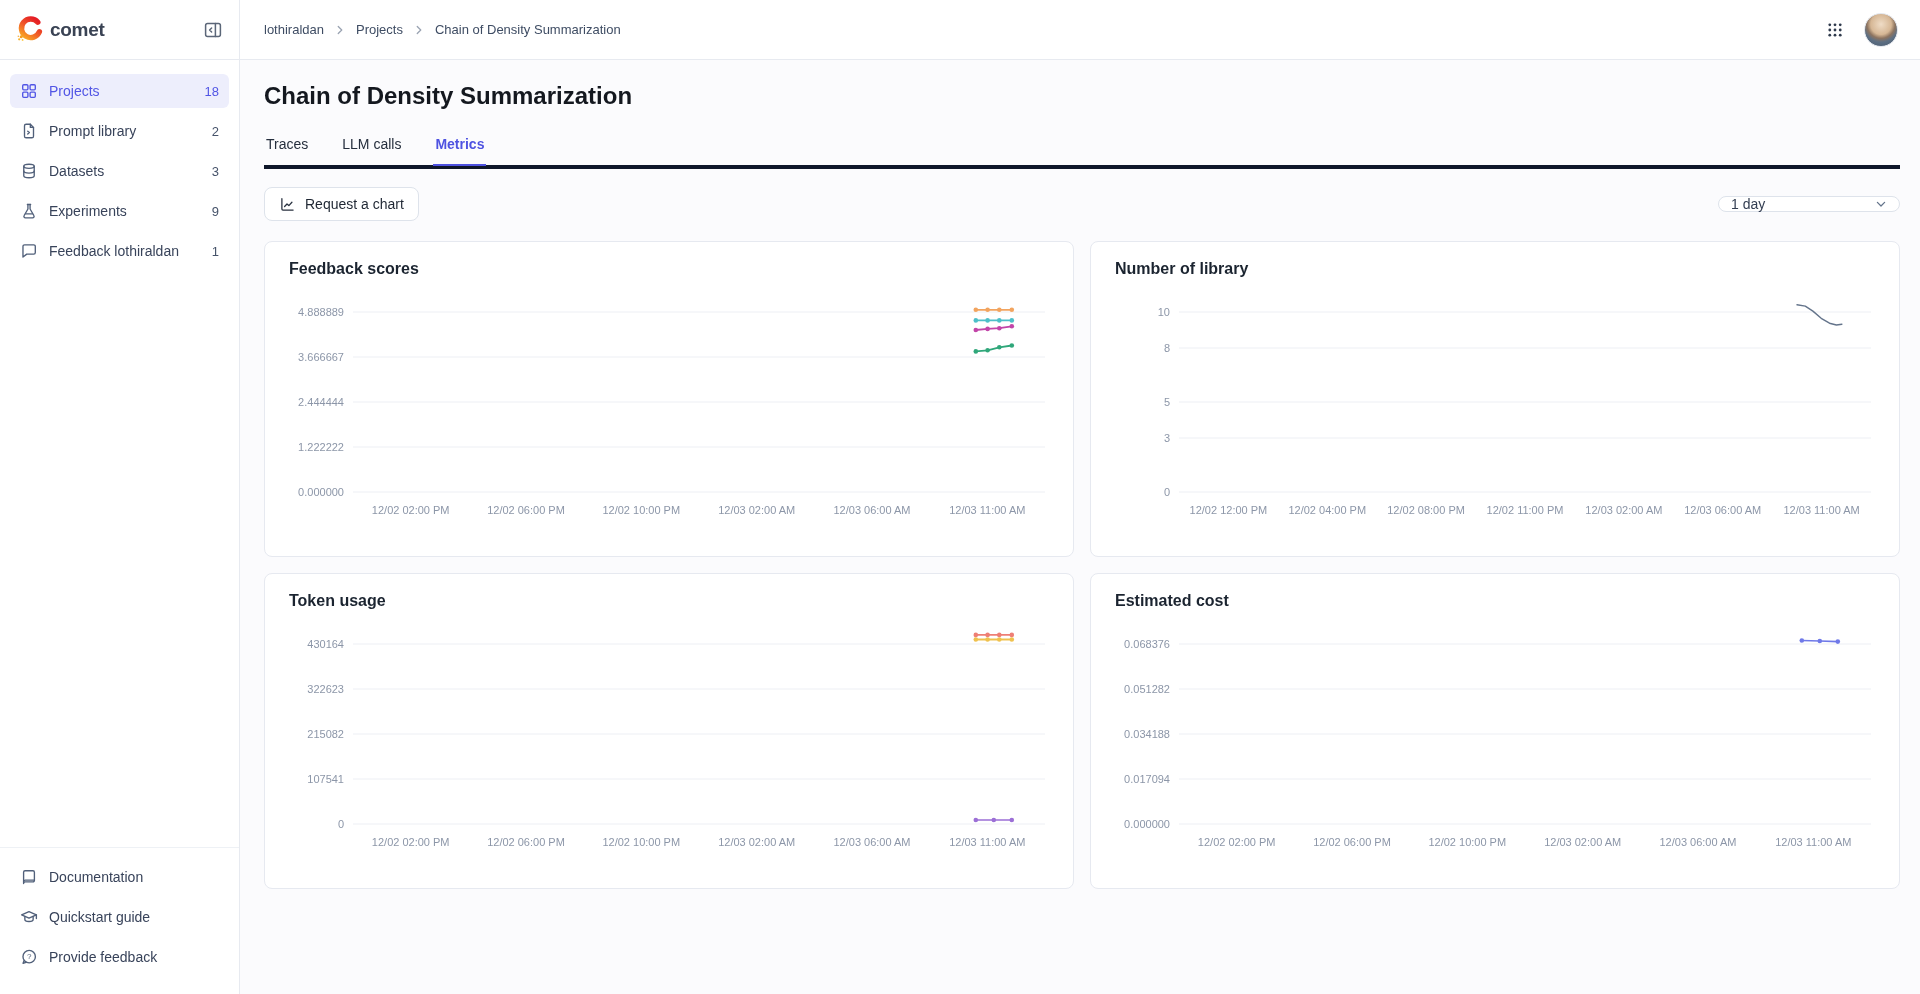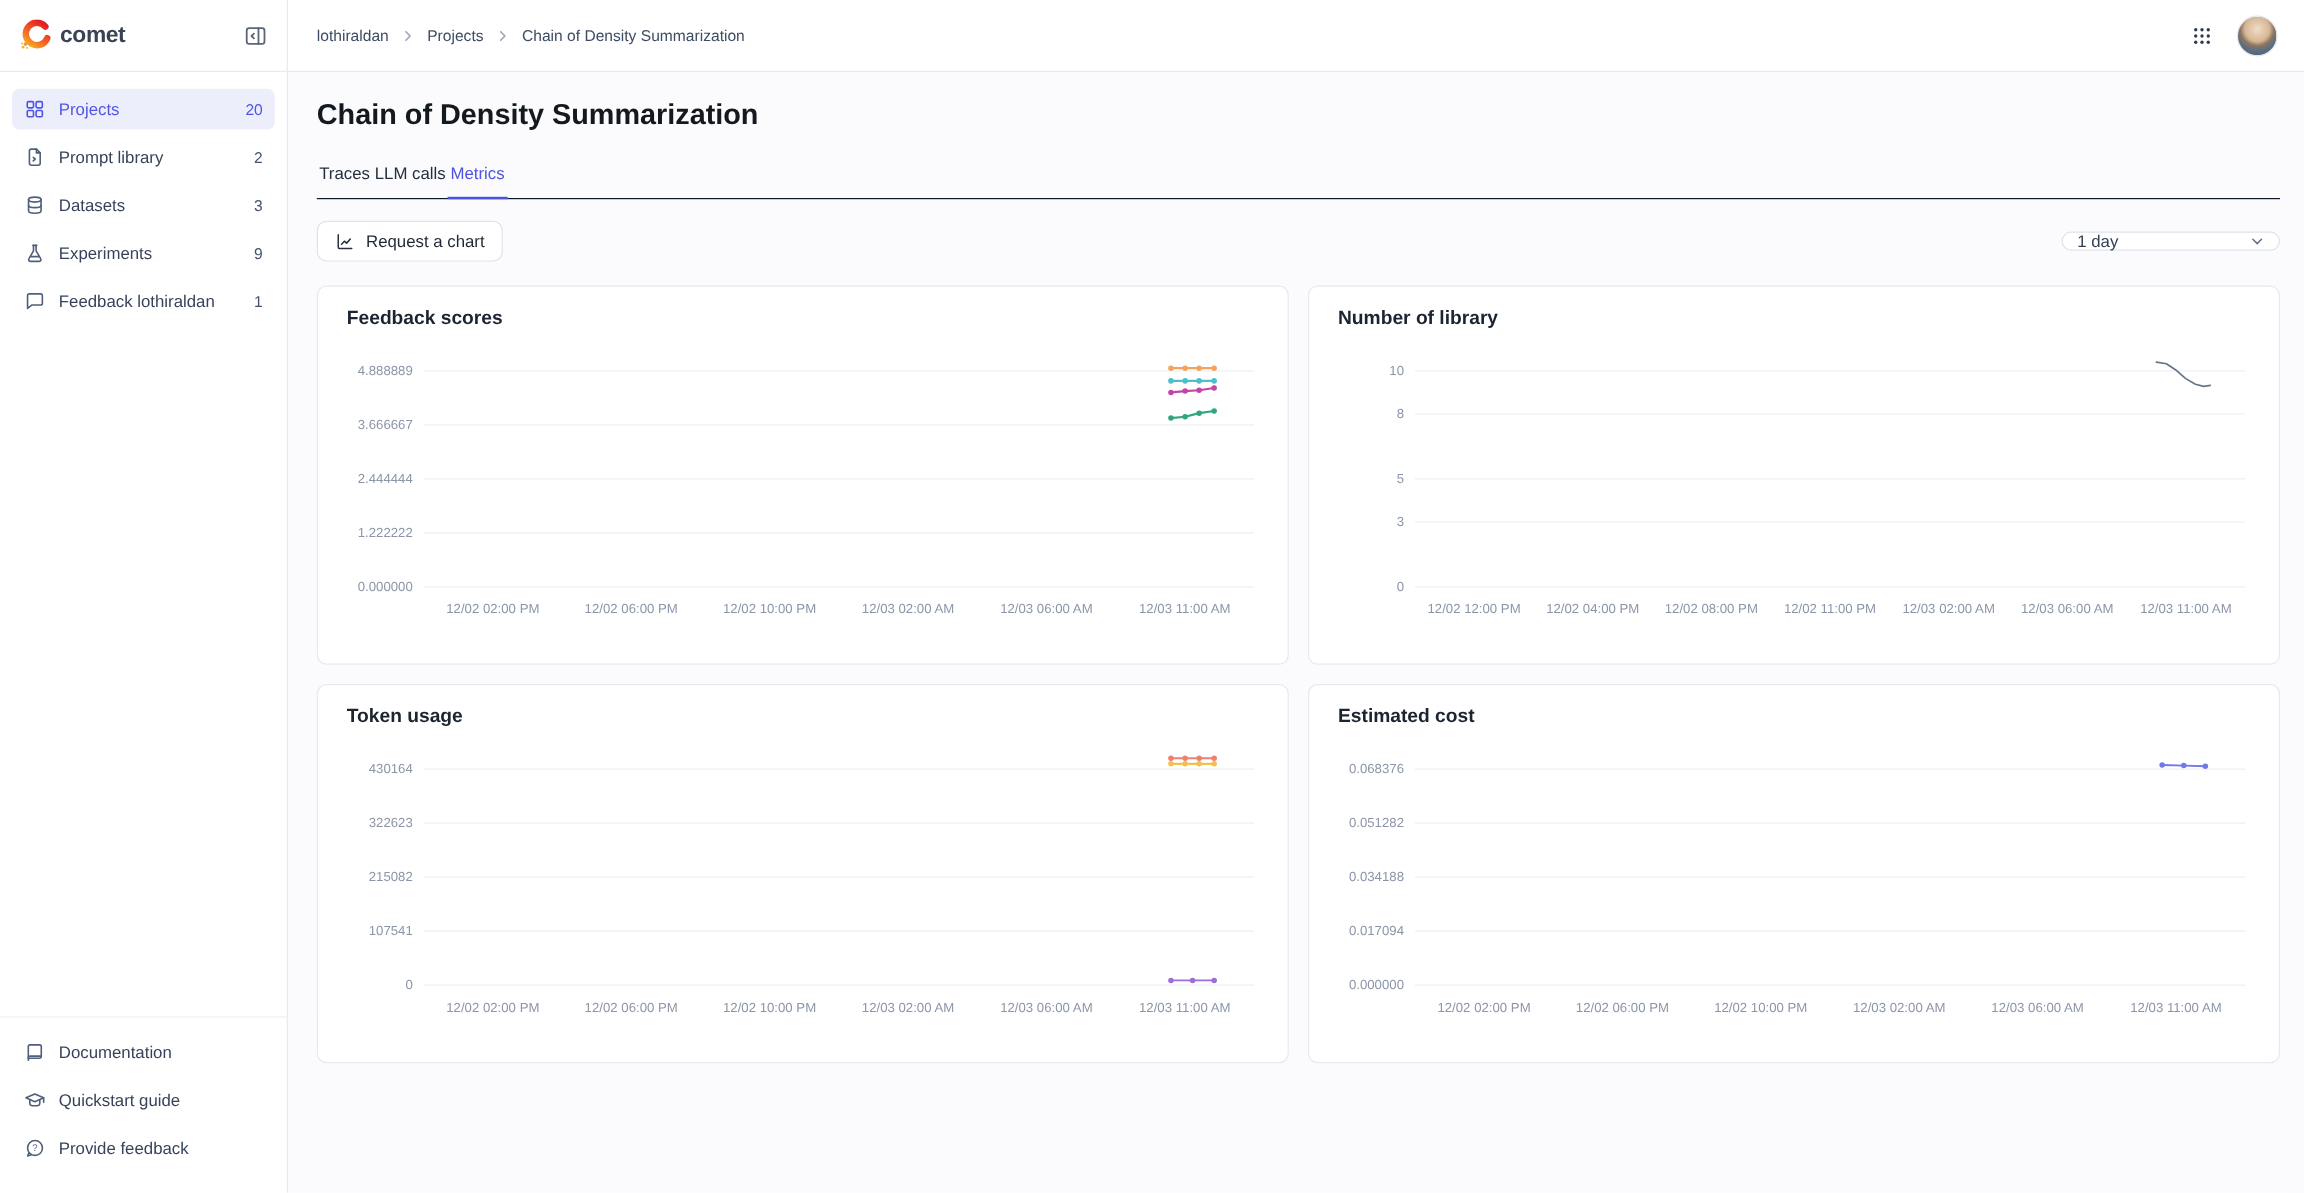--- a/index.html
+++ b/index.html
@@ -33,24 +33,24 @@
   .breadcrumb { display:flex; align-items:center; gap:9px; font-size:13px; color:#3E4C63; }
   .crumb { cursor:pointer; }
   .crumb-sep { display:flex; color:#9AA3B2; }
   .topbar-right { margin-left:auto; display:flex; align-items:center; gap:20px; }
   .apps-btn { display:flex; color:#2F3A4C; cursor:pointer; }
   .avatar { width:34px; height:34px; border-radius:50%; cursor:pointer; border:1px solid #E3E7EE;
     background: radial-gradient(circle at 50% 32%, #efdcc6 0%, #d6b795 38%, #8d7460 52%, #5d6f83 66%, #46566b 100%); }
   
   .main { flex:1; background:#FBFBFD; padding:14px 24px 24px 24px; overflow:hidden; }
   .page-title { font-size:24px; font-weight:600; color:#14181F; margin-top:8px; }
-  .tabs { display:flex; margin-top:22px; border-bottom:1px solid #0f172a; }
+  .tabs { display:flex; gap:30px; margin-top:22px; border-bottom:4px solid #0f172a; }
   .tab { padding:4px 2px 12px 2px; font-size:14px; font-weight:500; color:#252E3D;
     border-bottom:2px solid transparent; margin-bottom:-1px; cursor:pointer; }
-  .tab.active { color:#4E52E1; border-bottom-color:#4E52E1; }
+  .tab.active { color:#4E52E1; border-bottom-color:#4E52E1;font-weight:bold; }
   .controls { display:flex; align-items:center; justify-content:space-between; margin-top:18px; }
   .btn { display:inline-flex; align-items:center; gap:9px; height:34px; padding:0 14px;
     background:#fff; border:1px solid #DEE3EB; border-radius:8px; font-size:14px; font-weight:500;
     color:#1F2733; cursor:pointer; }
   .btn .btn-icon { display:flex; color:#28313F; }
   .select { display:inline-flex; align-items:center; justify-content:space-between; width:182px;
     height:16px; padding:0 10px 0 12px; background:#fff; border:1px solid #DEE3EB; border-radius:8px;
     font-size:14px; color:#333E52; cursor:pointer; }
   .select .chev { display:flex; color:#64748B; }
   .charts-grid { display:grid; grid-template-columns:1fr 1fr; gap:16px; margin-top:20px; }
@@ -95,21 +95,21 @@
       <div class="nav-item active">
       <span class="nav-icon">
           <svg viewBox="0 0 20 20" width="18" height="18" fill="none" stroke="currentColor" stroke-width="1.5" stroke-linecap="round" stroke-linejoin="round">
             <rect x="3" y="3" width="5.8" height="5.8" rx="1.2"></rect>
             <rect x="11.2" y="3" width="5.8" height="5.8" rx="1.2"></rect>
             <rect x="3" y="11.2" width="5.8" height="5.8" rx="1.2"></rect>
             <rect x="11.2" y="11.2" width="5.8" height="5.8" rx="1.2"></rect>
           </svg>
         </span>
       <span class="nav-label">Projects</span>
-      <span class="nav-count accent">20</span>
+      <span class="nav-count accent">18</span>
     </div>
       <div class="nav-item">
       <span class="nav-icon">
           <svg viewBox="0 0 20 20" width="18" height="18" fill="none" stroke="currentColor" stroke-width="1.5" stroke-linecap="round" stroke-linejoin="round">
             <path d="M11.5 2.5H6.8A1.8 1.8 0 0 0 5 4.3v11.4a1.8 1.8 0 0 0 1.8 1.8h6.4a1.8 1.8 0 0 0 1.8-1.8V6z"></path>
             <path d="M11.5 2.5V6H15"></path>
             <path d="M8.6 10.2l1.8 1.6-1.8 1.6"></path>
           </svg>
         </span>
       <span class="nav-label">Prompt library</span>

